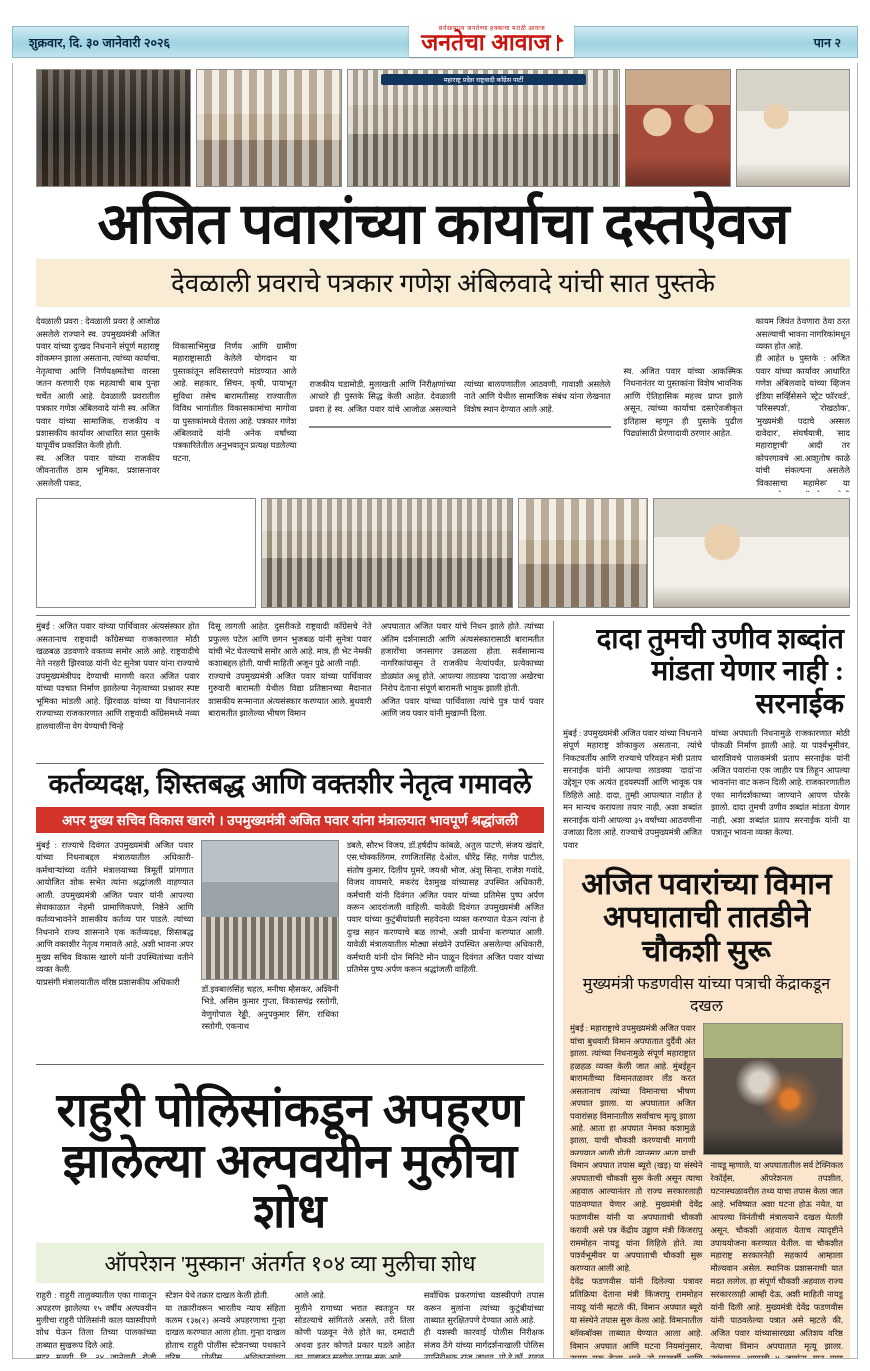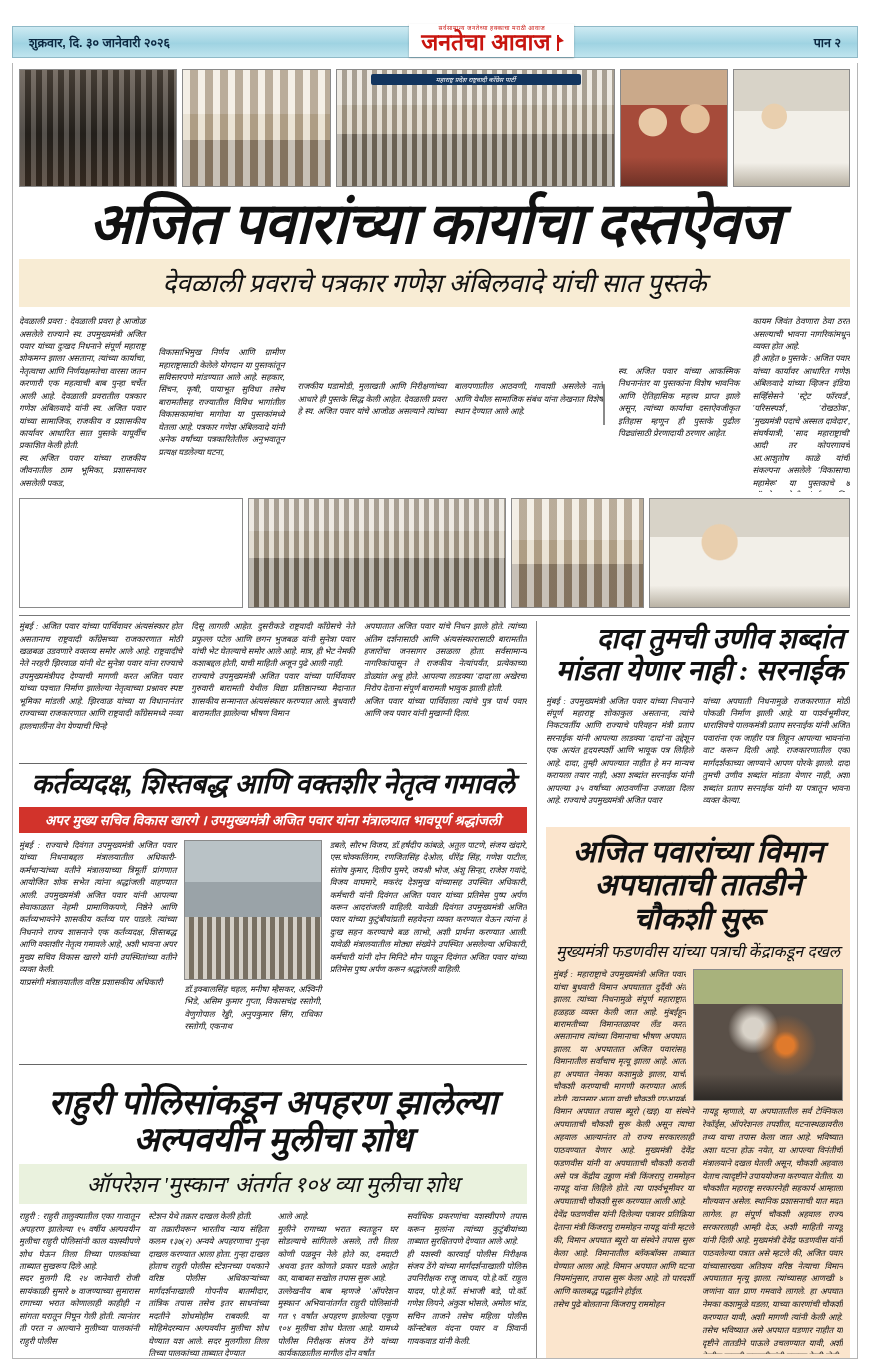--- a/index.html
+++ b/index.html
@@ -15,22 +15,22 @@
   .masthead-box{background:#fff;padding:1px 12px 2px;text-align:center;line-height:1.02;
           box-shadow:0 1px 2px rgba(0,0,0,.25);margin-top:-3px;}
   .masthead-tagline{font-size:6px;color:#c8150f;letter-spacing:.5px;}
   .masthead-title{font-size:23px;font-weight:bold;color:#c8150f;
           font-family:"Liberation Sans","DejaVu Sans",sans-serif;display:flex;align-items:center;gap:3px;justify-content:center;}
   .m-icon{display:inline-block;width:9px;height:16px;position:relative;}
   .m-icon:before{content:"";position:absolute;left:4px;top:0;width:1.5px;height:16px;background:#c8150f;}
   .m-icon:after{content:"";position:absolute;left:5px;top:1px;border-top:5px solid transparent;
           border-left:6px solid #c8150f;border-bottom:2px solid transparent;}
   
-  .content{border:1px solid #b5b5b5;border-top:none;margin-top:5px;padding:6px 7px 0 6px;box-sizing:border-box;
-           height:1296px;overflow:hidden;font-style:italic;}
+  .content{border:1px solid #b5b5b5;border-top:none;margin-top:5px;padding:6px 7px 0 23px;box-sizing:border-box;
+           height:1296px;overflow:hidden;}
   .photorow{display:flex;gap:5px;}
   .photo{border:1px solid #8a8a8a;box-sizing:border-box;position:relative;overflow:hidden;}
   .row1{height:118px;}
   .row2{height:110px;margin-top:6px;}
   .banner{position:absolute;top:4px;left:12%;right:12%;background:#12355e;color:#fff;
           font-size:6.5px;text-align:center;padding:1px 0;border-radius:2px;
           font-family:"Liberation Sans","DejaVu Sans",sans-serif;}
   
   .ph-dark{background:linear-gradient(180deg,#5c5146 0%,#2f2a24 55%,#44362a 100%),
            repeating-linear-gradient(90deg,rgba(255,255,255,.18) 0 5px,rgba(0,0,0,.25) 5px 11px);
@@ -60,21 +60,21 @@
       radial-gradient(circle at 40% 45%,#d8d2c8 0 9%,transparent 22%),
       linear-gradient(180deg,#a8b27c 0 26%,#5a5048 26% 80%,#2e2a26 100%);}
   
   .lead-headline{font-size:57px;font-weight:bold;text-align:center;line-height:1.02;
       margin:8px 0 6px;letter-spacing:-1px;font-family:"Liberation Serif","DejaVu Serif",serif;}
   .lead-sub{background:#f8ecd4;font-size:26px;text-align:center;padding:5px 0 7px;margin:0 0 7px;}
   .lead-body{display:flex;gap:13px;height:178px;overflow:hidden;
       font-size:8.3px;line-height:1.5;text-align:justify;align-items:center;}
   .colnews{white-space:pre-line;}
   .c-std{flex:0 0 15.2%;}
-  .c-mid{flex:0 0 37%;display:flex;}
+  .c-mid{flex:0 0 37%;display:flex;flex-direction:column;}
   .c-mid .midtext{column-count:2;column-gap:8px;height:44px;overflow:hidden;white-space:pre-line;}
   .c-mid .photo{flex:1;margin-top:3px;}
   .c-5{flex:0 0 14.6%;}
   .c-6{flex:1;}
   
   .mainrule{border:0;border-top:1px solid #777;margin:7px 0 0;}
   .main{display:flex;margin-top:5px;}
   .left{width:518px;padding-right:9px;border-right:1px solid #888;box-sizing:border-box;}
   .right{flex:1;padding-left:9px;box-sizing:border-box;}
   .art-headline{font-size:27px;font-weight:bold;text-align:center;line-height:1.1;margin:2px 0 7px;}
@@ -83,21 +83,21 @@
   .h-sunetra{height:134px;}
   .rule{border:0;border-top:1px solid #666;margin:8px 0 6px;}
   .kicker-red{background:#d2332b;color:#fff;text-align:center;font-weight:bold;font-size:13.5px;
       padding:4px 0;margin:1px 0 7px;font-family:"Liberation Sans","DejaVu Sans",sans-serif;}
   .kart-body{display:flex;gap:8px;font-size:8.3px;line-height:1.5;text-align:justify;height:216px;overflow:hidden;}
   .kart-c1{flex:0 0 31%;}
   .kart-mid{flex:0 0 27%;display:flex;flex-direction:column;}
   .kart-mid .photo{height:140px;margin-bottom:4px;}
   .kart-caption{font-size:8.3px;line-height:1.5;}
   .kart-c3{flex:1;}
-  .rahuri-headline{font-size:34px;font-weight:bold;text-align:center;line-height:1.08;margin:20px 0 6px;}
+  .rahuri-headline{font-size:47px;font-weight:bold;text-align:center;line-height:1.08;margin:20px 0 6px;}
   .kicker-green{background:#eaf2de;font-size:22px;text-align:center;padding:4px 0 6px;margin-bottom:7px;}
   .h-rahuri{height:158px;}
   
   .sarnaik-headline{font-size:28px;font-weight:bold;text-align:right;line-height:1.15;margin:2px 6px 8px;}
   .h-sarnaik{height:122px;}
   .viman-box{background:#fbe5cd;margin-top:9px;padding:7px 7px 6px;box-sizing:border-box;}
   .viman-headline{font-size:30px;font-weight:bold;text-align:center;line-height:1.12;margin:1px 0 5px;}
   .viman-kicker{font-size:16px;text-align:center;margin:0 0 7px;}
   .viman-top{display:flex;gap:7px;height:132px;}
   .viman-top .intro{flex:0 0 46%;font-size:8.3px;line-height:1.5;text-align:justify;overflow:hidden;white-space:pre-line;}

